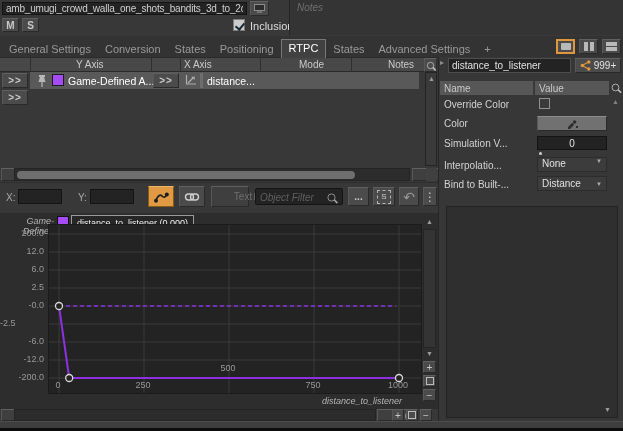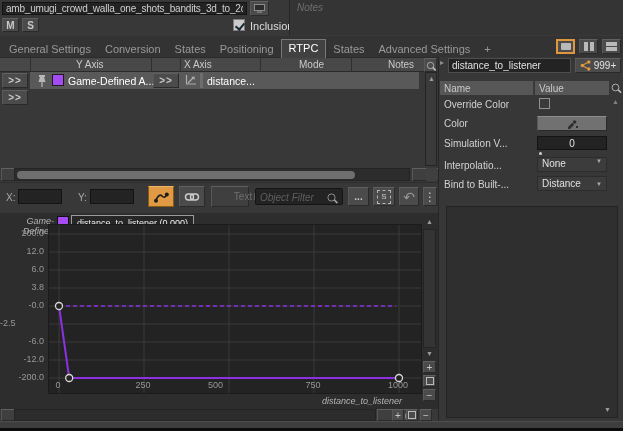--- a/index.html
+++ b/index.html
@@ -220,29 +220,29 @@
     <div class="btn" style="left:423px;top:148px;width:13px;height:12px;font-size:10px;">+</div>
     <div class="btn" style="left:423px;top:162px;width:13px;height:12px;">
       <span style="width:6px;height:6px;border:1px solid #bbb;display:inline-block;"></span>
     </div>
     <div class="btn" style="left:423px;top:176px;width:13px;height:12px;font-size:10px;">−</div>
 
     <span class="plotlabel ital" style="left:250px;top:183px;width:152px;text-align:right;color:#b5b5b5;">distance_to_listener</span>
   <div class="plotlabel" style="left: 0px; top: 15px; width: 44px; text-align: right;">200.0</div>
       <div class="plotlabel" style="left: 0px; top: 33px; width: 44px; text-align: right;">12.0</div>
       <div class="plotlabel" style="left: 0px; top: 51px; width: 44px; text-align: right;">6.0</div>
-      <div class="plotlabel" style="left: 0px; top: 69px; width: 44px; text-align: right;">3.8</div>
+      <div class="plotlabel" style="left: 0px; top: 69px; width: 44px; text-align: right;">2.5</div>
       <div class="plotlabel" style="left: 0px; top: 87px; width: 44px; text-align: right;">-0.0</div>
       <div class="plotlabel" style="left: 0px; top: 105px; width: 44px; text-align: left;">-2.5</div>
       <div class="plotlabel" style="left: 0px; top: 123px; width: 44px; text-align: right;">-6.0</div>
       <div class="plotlabel" style="left: 0px; top: 141px; width: 44px; text-align: right;">-12.0</div>
       <div class="plotlabel" style="left: 0px; top: 159px; width: 44px; text-align: right;">-200.0</div>
       <div class="plotlabel" style="left: 38px; top: 167px; width: 40px; text-align: center;">0</div>
       <div class="plotlabel" style="left: 123px; top: 167px; width: 40px; text-align: center;">250</div>
-      <div class="plotlabel" style="left: 208px; top: 167px; width: 40px; text-align: left;">500</div>
+      <div class="plotlabel" style="left: 208px; top: 150px; width: 40px; text-align: center;">500</div>
       <div class="plotlabel" style="left: 293px; top: 167px; width: 40px; text-align: center;">750</div>
       <div class="plotlabel" style="left: 378px; top: 167px; width: 40px; text-align: center;">1000</div>
     </div>
 
   
   <div class="btn dark" style="left:1px;top:409px;width:12px;height:12px;">
       <span class="tri">◀</span>
     </div>
   <div class="scrolltrack" style="left:14px;top:409px;width:362px;height:12px;"></div>
   <div class="btn dark" style="left:377px;top:409px;width:12px;height:12px;">

